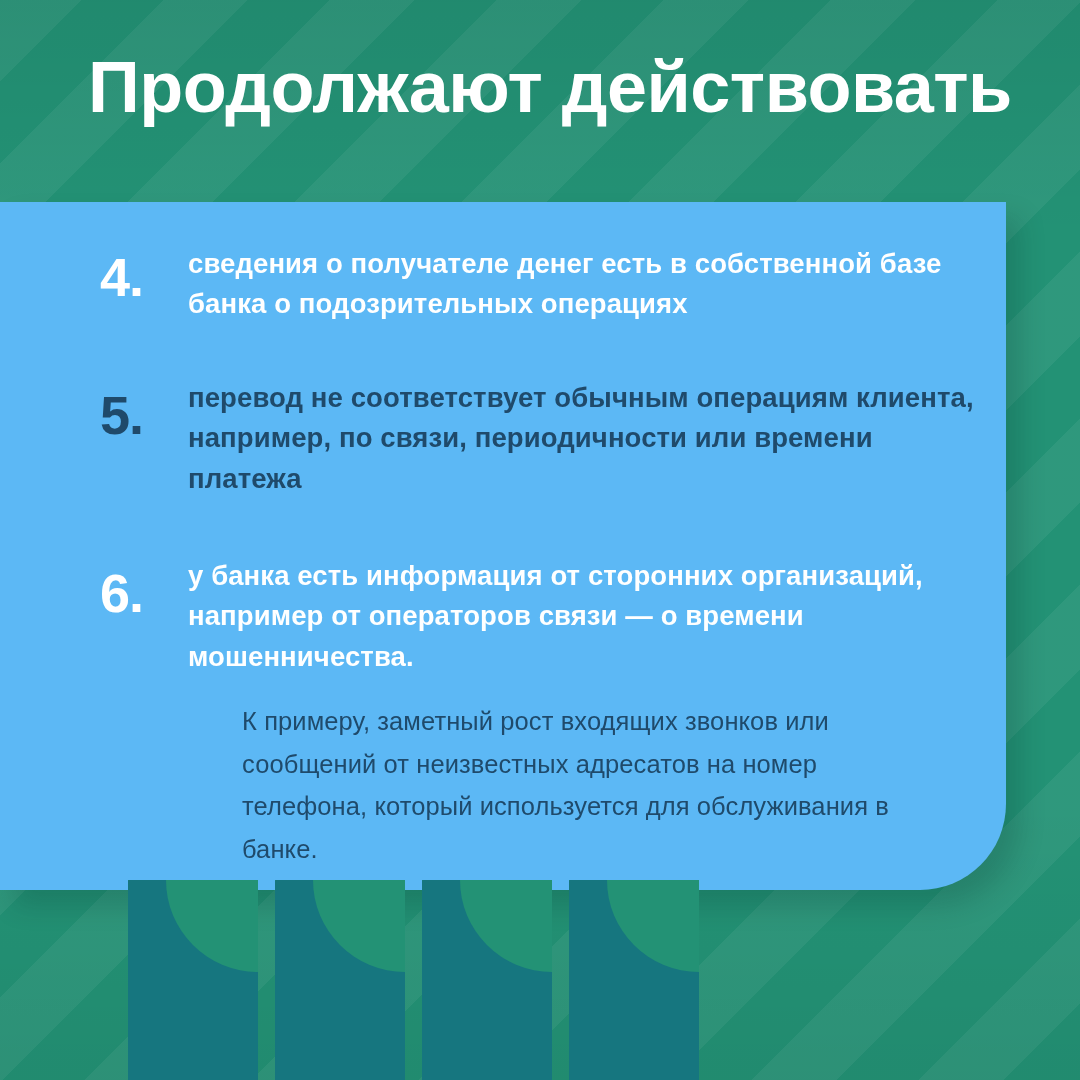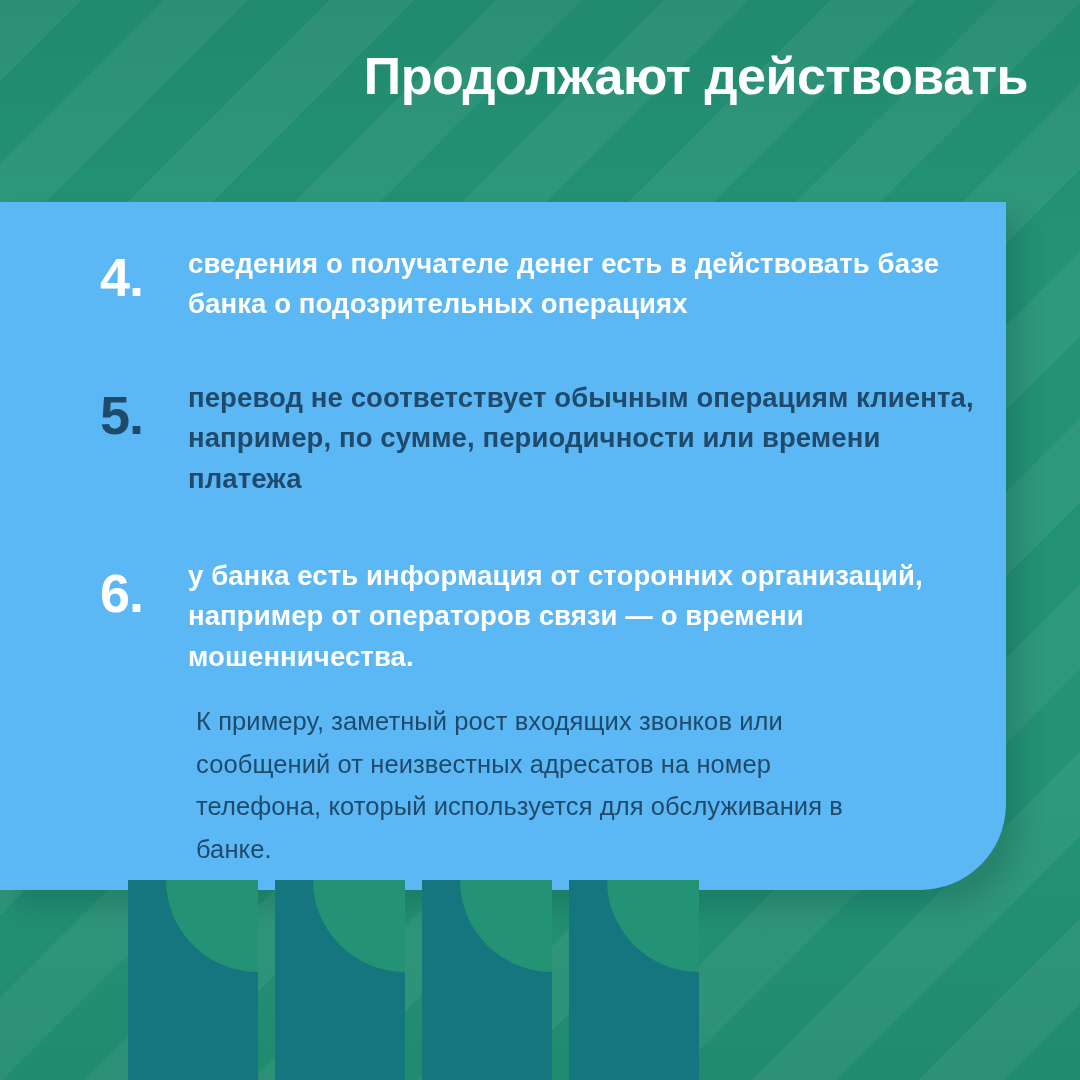--- a/index.html
+++ b/index.html
@@ -104,26 +104,25 @@
   }
 
   
   .title {
     position: absolute;
     left: 88px;
     top: 48px;
     width: 940px;
     margin: 0;
     color: #ffffff;
-    font-size: 52px;
+    font-size: 72px;
     font-weight: 700;
     letter-spacing: -0.5px;
     line-height: 1.1;
     white-space: nowrap;
-    text-align: right;
   }
 
   
   .list {
     position: absolute;
     left: 0;
     top: 0;
     width: 100%;
     height: 100%;
   }
@@ -164,21 +163,20 @@
   .item-6 .item-num { padding-top: 10px; }
 
   
   .note {
     position: absolute;
     left: 196px;
     top: 700px;
     width: 700px;
     display: flex;
     align-items: center;
-    flex-direction: column;
   }
 
   .note-bar {
     flex: 0 0 auto;
     width: 3px;
     background: #cfeef0;
     border-radius: 3px;
     margin-right: 43px;
   }
 
@@ -201,26 +199,26 @@
   <div class="bg-shade"></div>
 
   <h1 class="title">Продолжают действовать</h1>
 
   <div class="card"></div>
 
   <div class="list">
 
     <div class="item item-4">
       <div class="item-num white">4.</div>
-      <div class="item-text white">сведения о получателе денег есть в действовать базе банка о подозрительных операциях</div>
+      <div class="item-text white">сведения о получателе денег есть в собственной базе банка о подозрительных операциях</div>
     </div>
 
     <div class="item item-5">
       <div class="item-num navy">5.</div>
-      <div class="item-text navy">перевод не соответствует обычным операциям клиента, например, по сумме, периодичности или времени платежа</div>
+      <div class="item-text navy">перевод не соответствует обычным операциям клиента, например, по связи, периодичности или времени платежа</div>
     </div>
 
     <div class="item item-6">
       <div class="item-num white">6.</div>
       <div class="item-text white">у банка есть информация от сторонних организаций, например от операторов связи — о времени мошенничества.</div>
     </div>
 
   </div>
 
   <div class="note">

